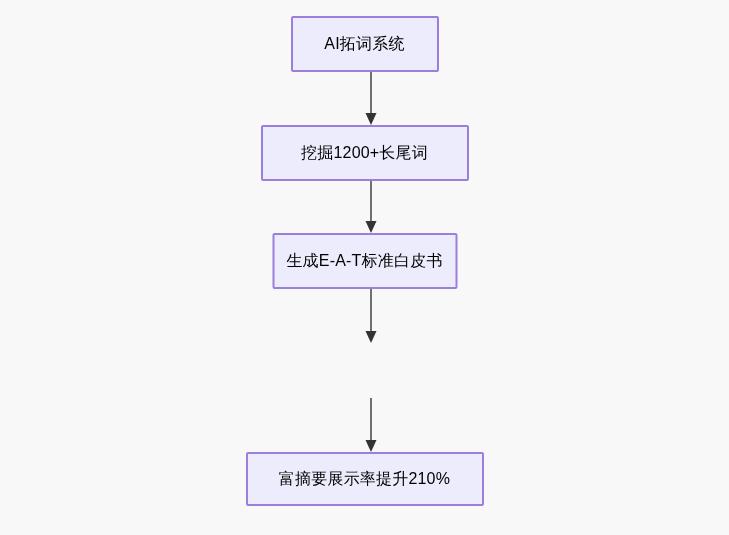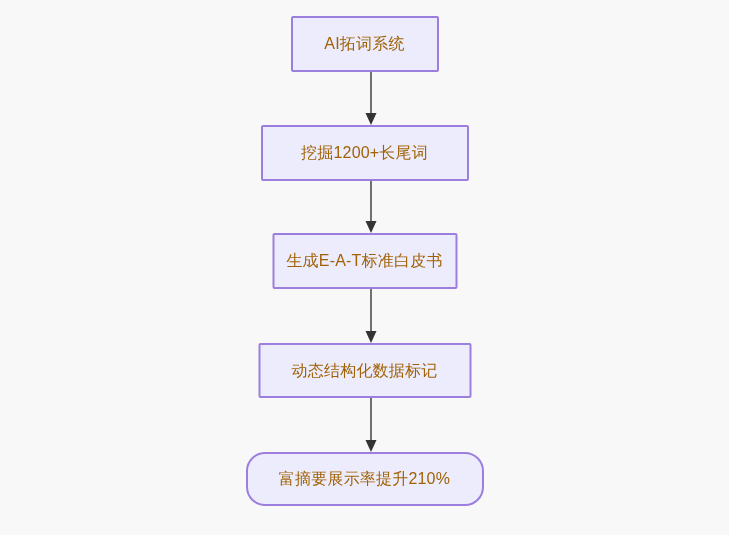--- a/index.html
+++ b/index.html
@@ -31,33 +31,33 @@
     display: flex;
     align-items: center;
     justify-content: center;
     left: 50%;
     transform: translateX(-50%);
   }
 
   .node-label {
     font-size: 16px;
     line-height: 1.2;
-    color: #a16207;
+    color: #000000;
     letter-spacing: 0.2px;
     white-space: nowrap;
     text-align: center;
     font-family: "Liberation Sans", "DejaVu Sans", sans-serif;
   }
 
   
   #node-0 { width: 148px; height: 56px; top: 16px;  }
   #node-1 { width: 208px; height: 56px; top: 125px; }
   #node-2 { width: 185px; height: 56px; top: 233px; }
   #node-3 { width: 213px; height: 55px; top: 343px; }
-  #node-4 { width: 238px; height: 54px; top: 452px; border-radius: 19px; }
+  #node-4 { width: 238px; height: 54px; top: 452px; }
 
   .edge-svg {
     position: absolute;
     left: 0;
     top: 0;
     width: 729px;
     height: 535px;
     overflow: visible;
     pointer-events: none;
   }
@@ -104,21 +104,18 @@
   </div>
 
   <div class="node" id="node-1">
     <span class="node-label">挖掘1200+长尾词</span>
   </div>
 
   <div class="node" id="node-2">
     <span class="node-label">生成E-A-T标准白皮书</span>
   </div>
 
-  <div class="node" id="node-3">
-    <span class="node-label">动态结构化数据标记</span>
-  </div>
 
   <div class="node" id="node-4">
     <span class="node-label">富摘要展示率提升210%</span>
   </div>
 
 </div>
 
 </body></html>

